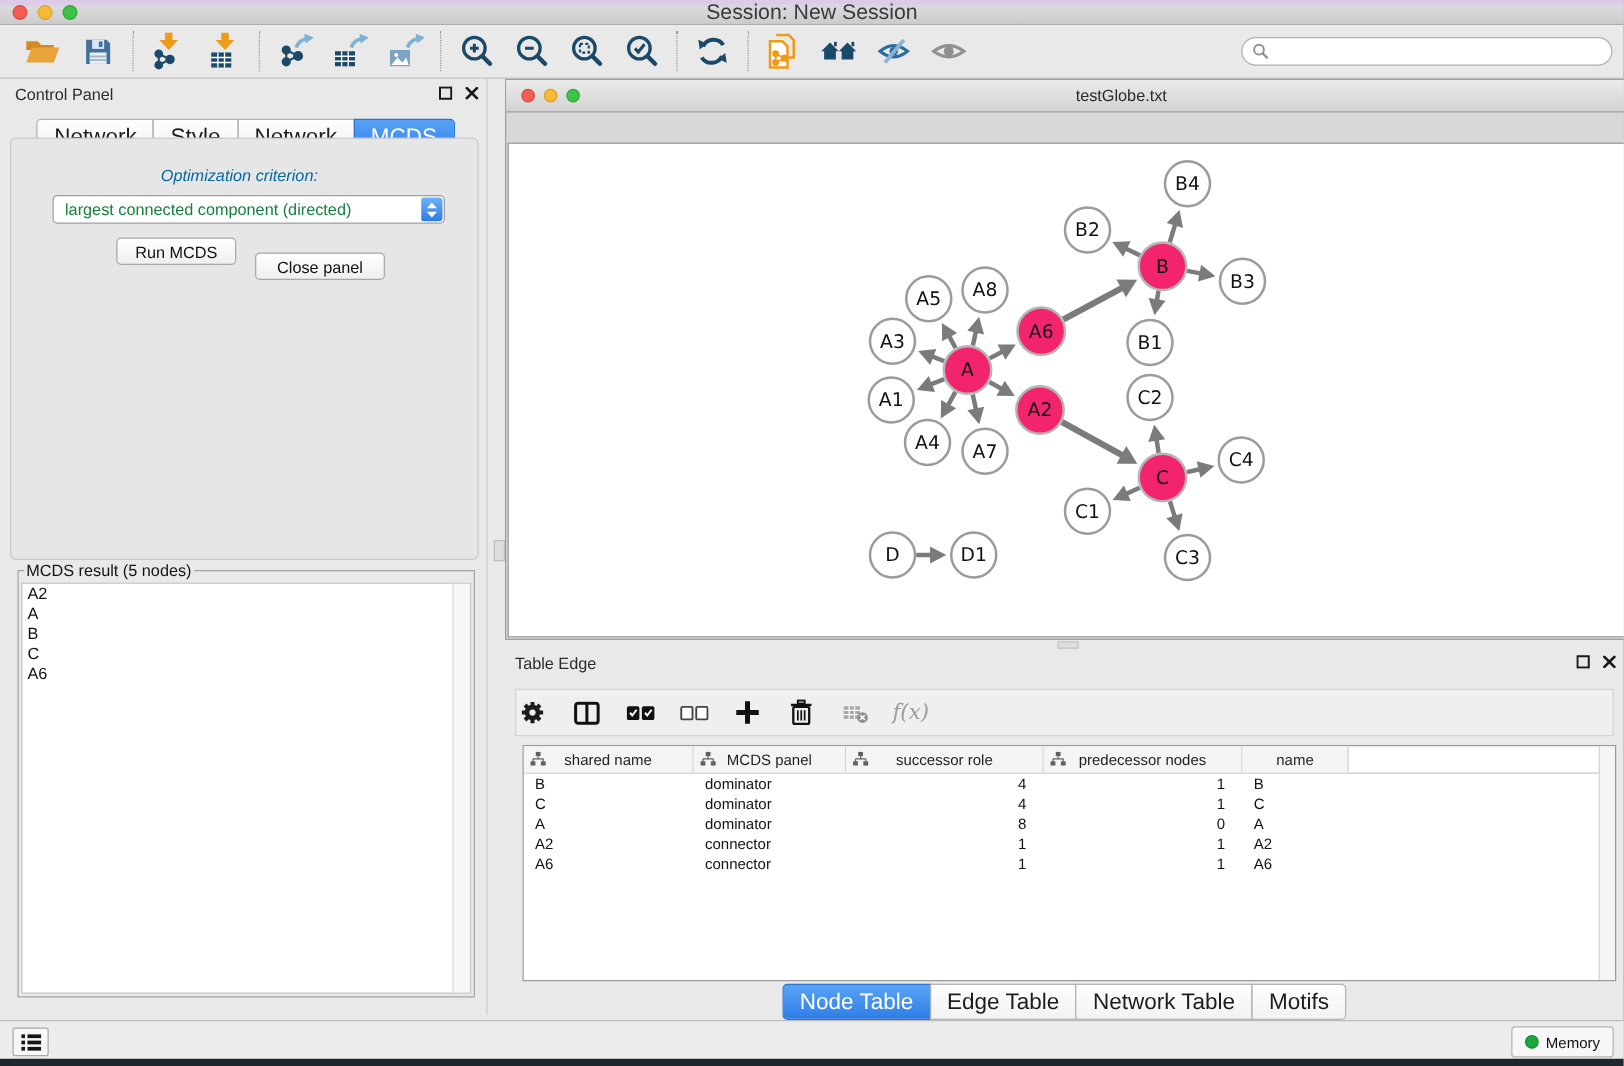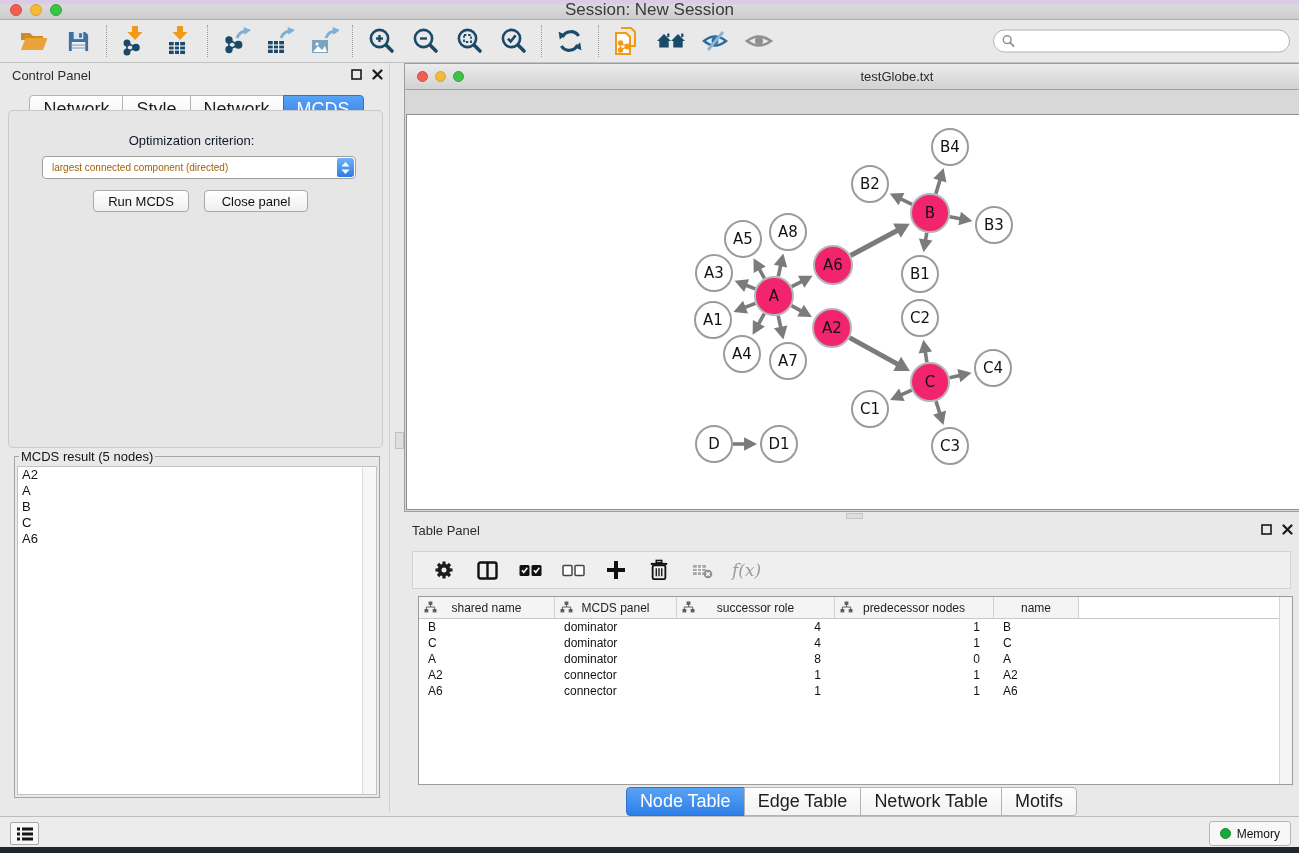--- a/index.html
+++ b/index.html
@@ -26,45 +26,45 @@
   .control-panel{position:absolute;left:4px;top:63px;width:386px;height:749px;border-right:1px solid #cdcdcd;box-sizing:border-box;}
   .panel-head{position:relative;height:26px;line-height:26px;padding-left:8px;font-size:13px;color:#2c2c2c;}
   .panel-btns{position:absolute;right:6px;top:6px;display:flex;gap:10px;align-items:center;}
   .tabset{position:absolute;left:0;right:0;display:flex;justify-content:center;}
   .cp-tabs{top:32px;}
   .tab{background:linear-gradient(#fefefe,#f2f2f2);border:1px solid #b3b3b3;margin-left:-1px;padding:3px 13px;font-size:18px;cursor:default;white-space:nowrap;}
   .tab:first-child{border-radius:4px 0 0 4px;margin-left:0;}
   .tab:last-child{border-radius:0 4px 4px 0;}
   .tab.active{background:linear-gradient(#59a3f5,#2e7ee8);border-color:#2d73d6;color:#fff;}
   .cp-box{position:absolute;left:4px;top:47px;width:375px;height:338px;background:#e6e6e6;border:1px solid #c9c9c9;border-radius:5px;box-sizing:border-box;}
-  .opt-label{position:absolute;left:0;right:10px;top:70px;text-align:center;font-size:13px;color:#0f172a;}
+  .opt-label{position:absolute;left:0;right:10px;top:70px;text-align:center;font-size:13px;color:#0369a1;font-style:italic;}
   .dropdown{position:absolute;left:38px;top:93px;width:314px;height:23px;background:#fff;border:1px solid #9f9f9f;border-radius:4px;box-sizing:border-box;display:flex;align-items:center;}
-  .dropdown .dd-text{padding-left:9px;font-size:10px;color:#a16207;flex:1;white-space:nowrap;overflow:hidden;}
+  .dropdown .dd-text{padding-left:9px;font-size:13px;color:#15803d;flex:1;white-space:nowrap;overflow:hidden;}
   .dd-stepper{width:17px;height:19px;margin:1px;border-radius:2px 3px 3px 2px;background:linear-gradient(#6fb2f8,#2d7ce4);display:flex;align-items:center;justify-content:center;}
   .btn{position:absolute;top:127px;height:22px;background:linear-gradient(#ffffff,#efefef);border:1px solid #a8a8a8;border-radius:4px;font-size:13px;font-family:"Liberation Sans",sans-serif;color:#111;padding:0 10px;box-sizing:border-box;}
   .btn.run{left:89px;width:96px;}
-  .btn.closep{left:200px;width:104px;}
+  .btn.closep{left:200px;width:104px;margin-top:12px;}
   .result-box{position:absolute;left:10px;top:386px;width:366px;height:349px;border:1px solid #a5a5a5;margin:0;padding:2px;box-sizing:border-box;}
   .result-box legend{font-size:13px;color:#141414;padding:0 2px;margin-left:2px;}
   .result-list{position:relative;width:100%;height:100%;background:#fff;border:1px solid #c2c2c2;box-sizing:border-box;overflow:hidden;}
   .result-item{font-size:13px;line-height:16px;padding-left:4px;color:#111;}
   .list-scroll{position:absolute;right:0;top:0;bottom:0;width:13px;background:#f7f7f7;border-left:1px solid #dcdcdc;}
   
   .network-window{position:absolute;left:404px;top:63px;width:986px;height:449px;border:1px solid #9e9e9e;background:#d8d8d8;box-sizing:border-box;}
   .nw-titlebar{position:relative;height:25px;background:linear-gradient(#ebebeb,#d2d2d2);border-bottom:1px solid #a0a0a0;}
   .nw-titlebar .wtitle{text-align:center;line-height:25px;font-size:13px;color:#2b2b2b;}
   .nw-titlebar .traffic{top:7px;left:12px;gap:7px;}
   .nw-canvas{position:absolute;left:1px;right:1px;top:26px;bottom:1px;background:#fff;border:1px solid #8f8f8f;box-sizing:border-box;margin-top:24px;}
   .resize-grip{position:absolute;right:1px;bottom:1px;width:15px;height:15px;background:repeating-linear-gradient(135deg,transparent 0 3px,#aaa 3px 4px);}
   
   .split-v{position:absolute;left:395px;top:432px;width:7px;height:15px;background:#dedede;border:1px solid #c0c0c0;}
   .split-h{position:absolute;left:846px;top:513px;width:15px;height:4px;background:#dedede;border:1px solid #c4c4c4;}
   
   .table-panel{position:absolute;left:404px;top:518px;width:895px;height:298px;}
-  .tp-toolbar{position:absolute;left:8px;right:8px;top:33px;height:38px;background:#efefef;border:1px solid #d2d2d2;box-sizing:border-box;display:flex;align-items:center;gap:17px;padding-left:18px;}
+  .tp-toolbar{position:absolute;left:8px;right:8px;top:33px;height:38px;background:#efefef;border:1px solid #d2d2d2;box-sizing:border-box;display:flex;align-items:center;gap:17px;}
   .tp-icon{display:flex;align-items:center;justify-content:center;width:26px;height:26px;}
   .fx-label{font-family:"DejaVu Serif",serif;font-style:italic;font-size:17px;color:#9b9b9b;}
   .dtable{position:absolute;left:14px;top:78px;width:875px;height:189px;background:#fff;border:1px solid #9b9b9b;box-sizing:border-box;overflow:hidden;}
   .thead{display:flex;height:21px;border-bottom:1px solid #c9c9c9;}
   .th{background:#f4f4f4;border-right:1px solid #d2d2d2;box-sizing:border-box;display:flex;align-items:center;justify-content:center;gap:6px;font-size:12px;color:#1f1f1f;position:relative;}
   .th .hicon{position:absolute;left:5px;top:4px;}
   .trow{display:flex;height:16px;align-items:center;}
   .td{box-sizing:border-box;font-size:12px;color:#111;white-space:nowrap;overflow:hidden;}
   .td.left{text-align:left;padding-left:9px;}
   .td.right{text-align:right;padding-right:14px;}
@@ -416,21 +416,21 @@
           <text x="307" y="334" text-anchor="middle" font-size="15" fill="#121212" font-family="&quot;DejaVu Sans&quot;, sans-serif">D</text>
           <circle cx="372" cy="329" r="18" fill="#FFFFFF" stroke="#9b9b9b" stroke-width="2"></circle>
           <text x="372" y="334" text-anchor="middle" font-size="15" fill="#121212" font-family="&quot;DejaVu Sans&quot;, sans-serif">D1</text>
         </svg>
       <div class="resize-grip"></div>
     </div>
   </div>
 
   <div class="table-panel">
     <div class="panel-head">
-      <span>Table Panel</span>
+      <span>Table Edge</span>
       <span class="panel-btns">
         <span>
             <svg width="11" height="11" viewBox="0 0 11 11">
               <rect x="1" y="1" width="9" height="9" fill="none" stroke="#1a1a1a" stroke-width="1.6"></rect>
             </svg>
           </span>
         <span>
             <svg width="11" height="11" viewBox="0 0 11 11">
               <path d="M1.5 1.5 L9.5 9.5 M9.5 1.5 L1.5 9.5" stroke="#1a1a1a" stroke-width="2.2" stroke-linecap="round"></path>
             </svg>

